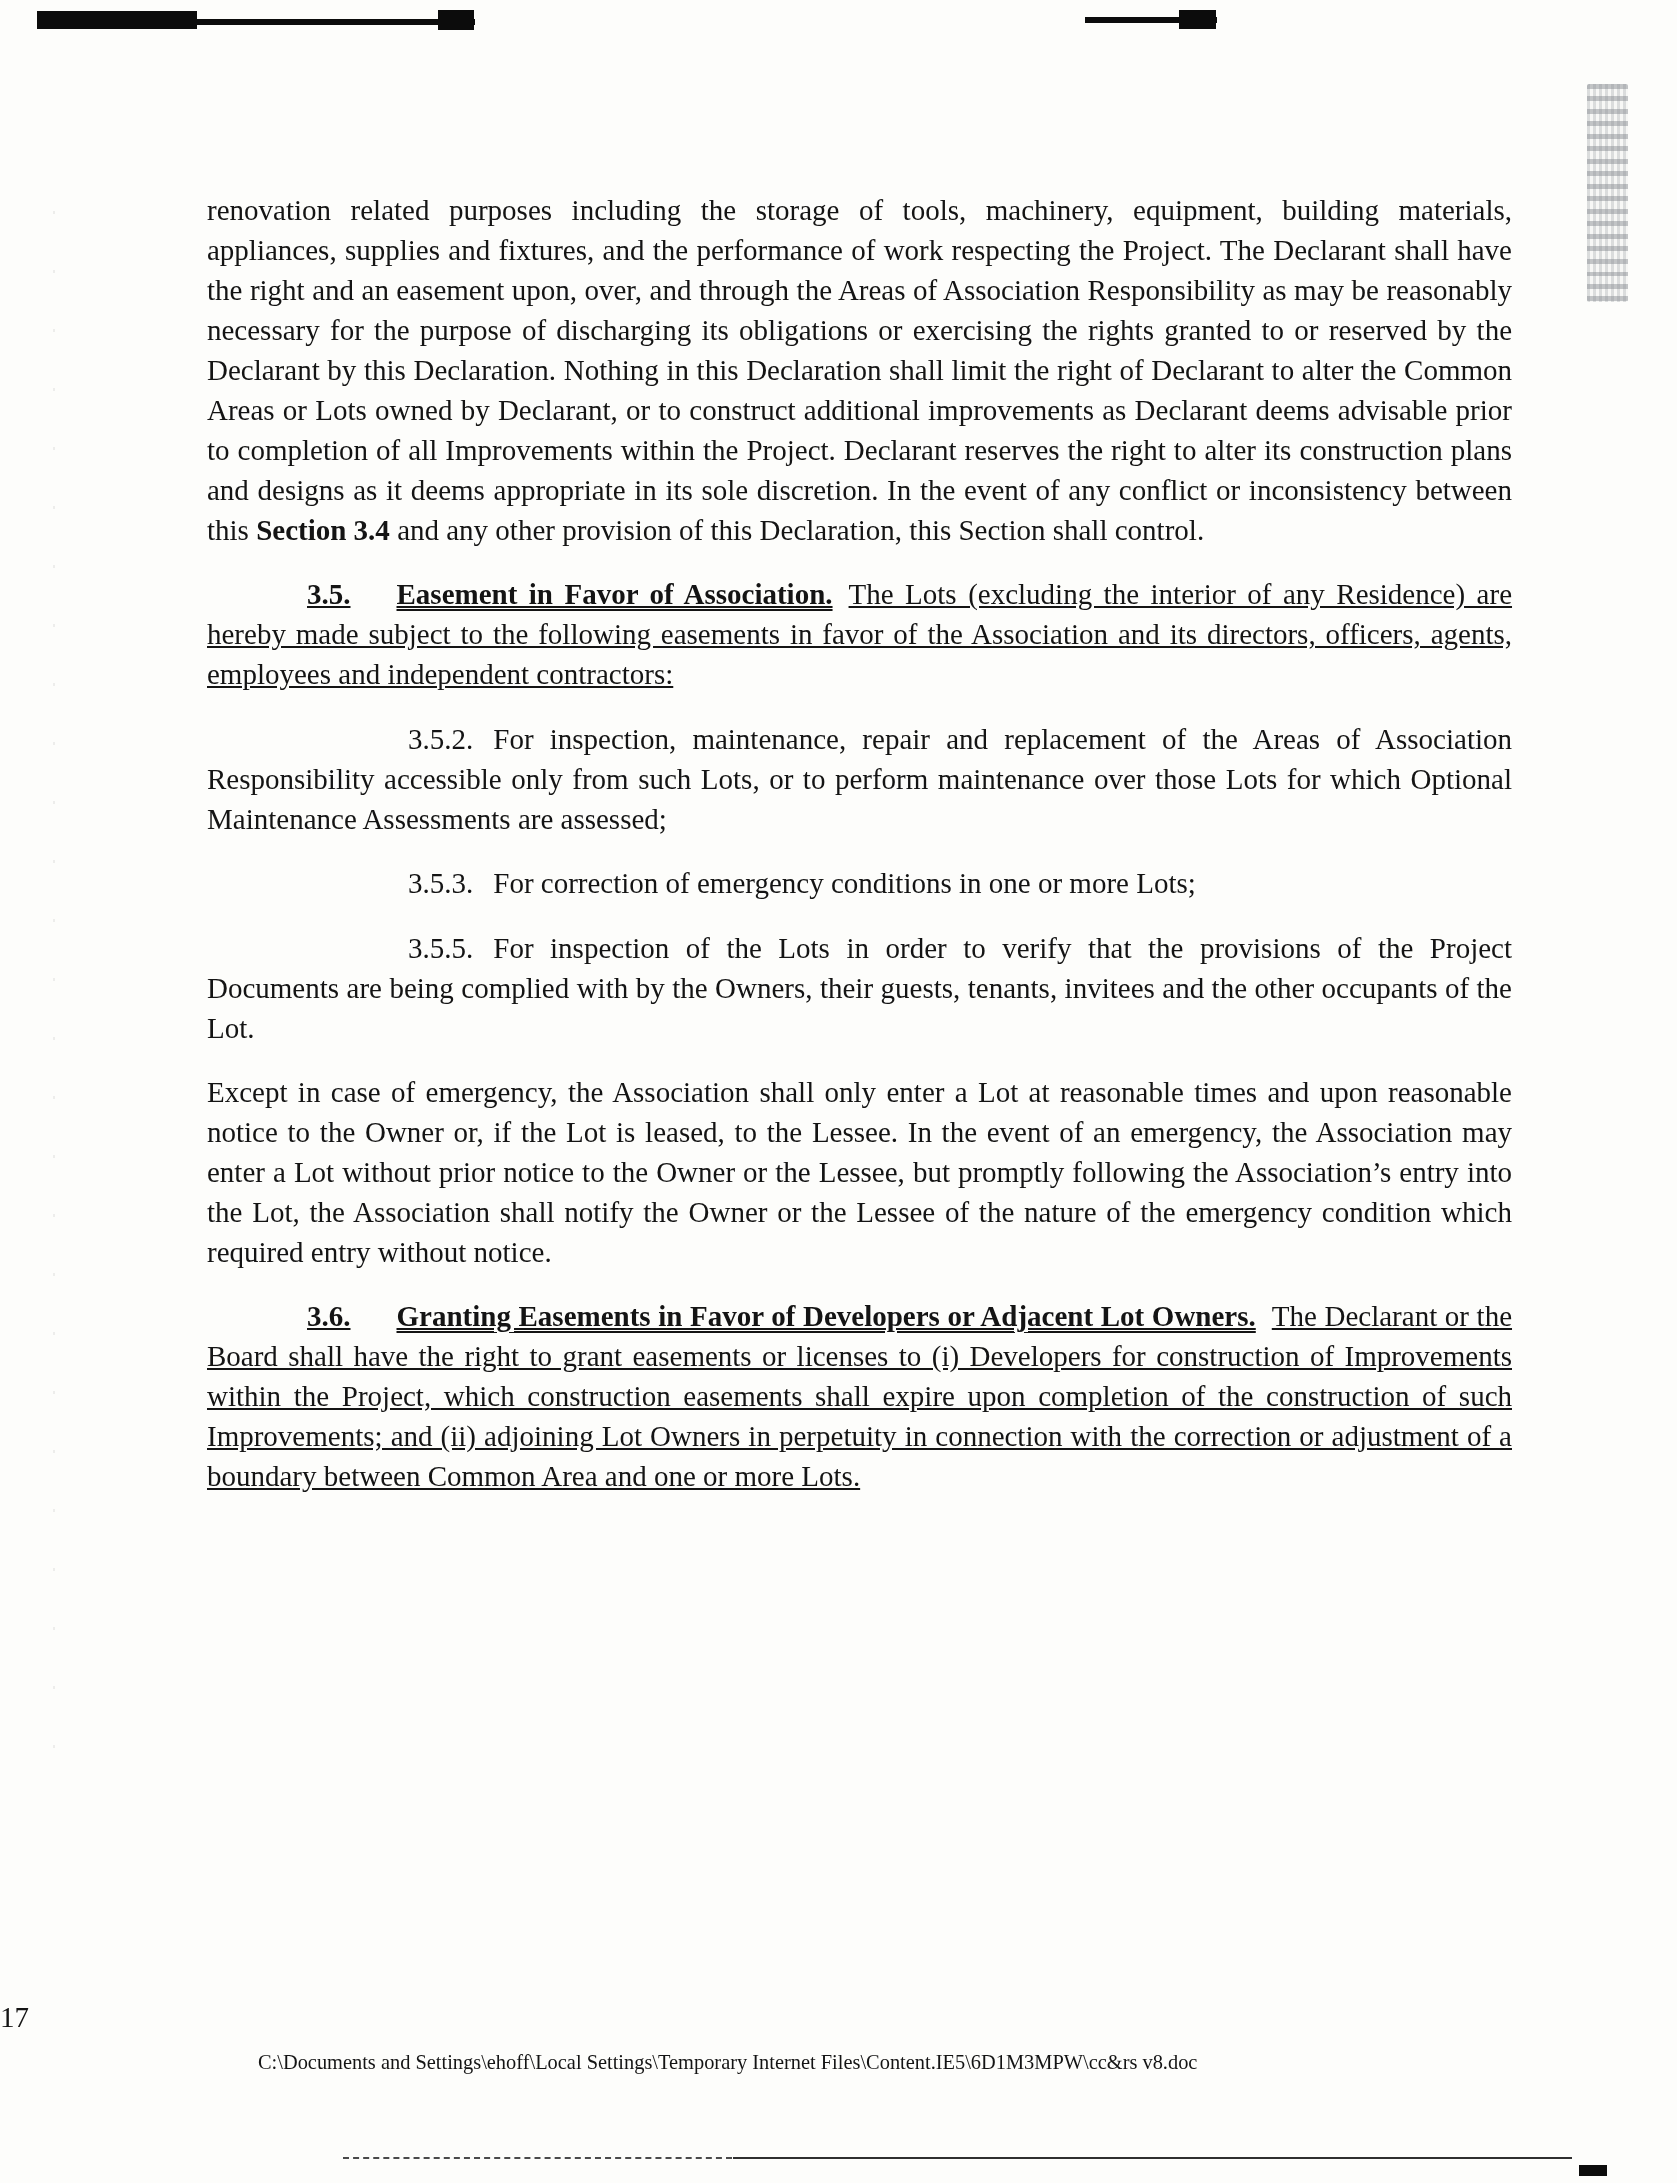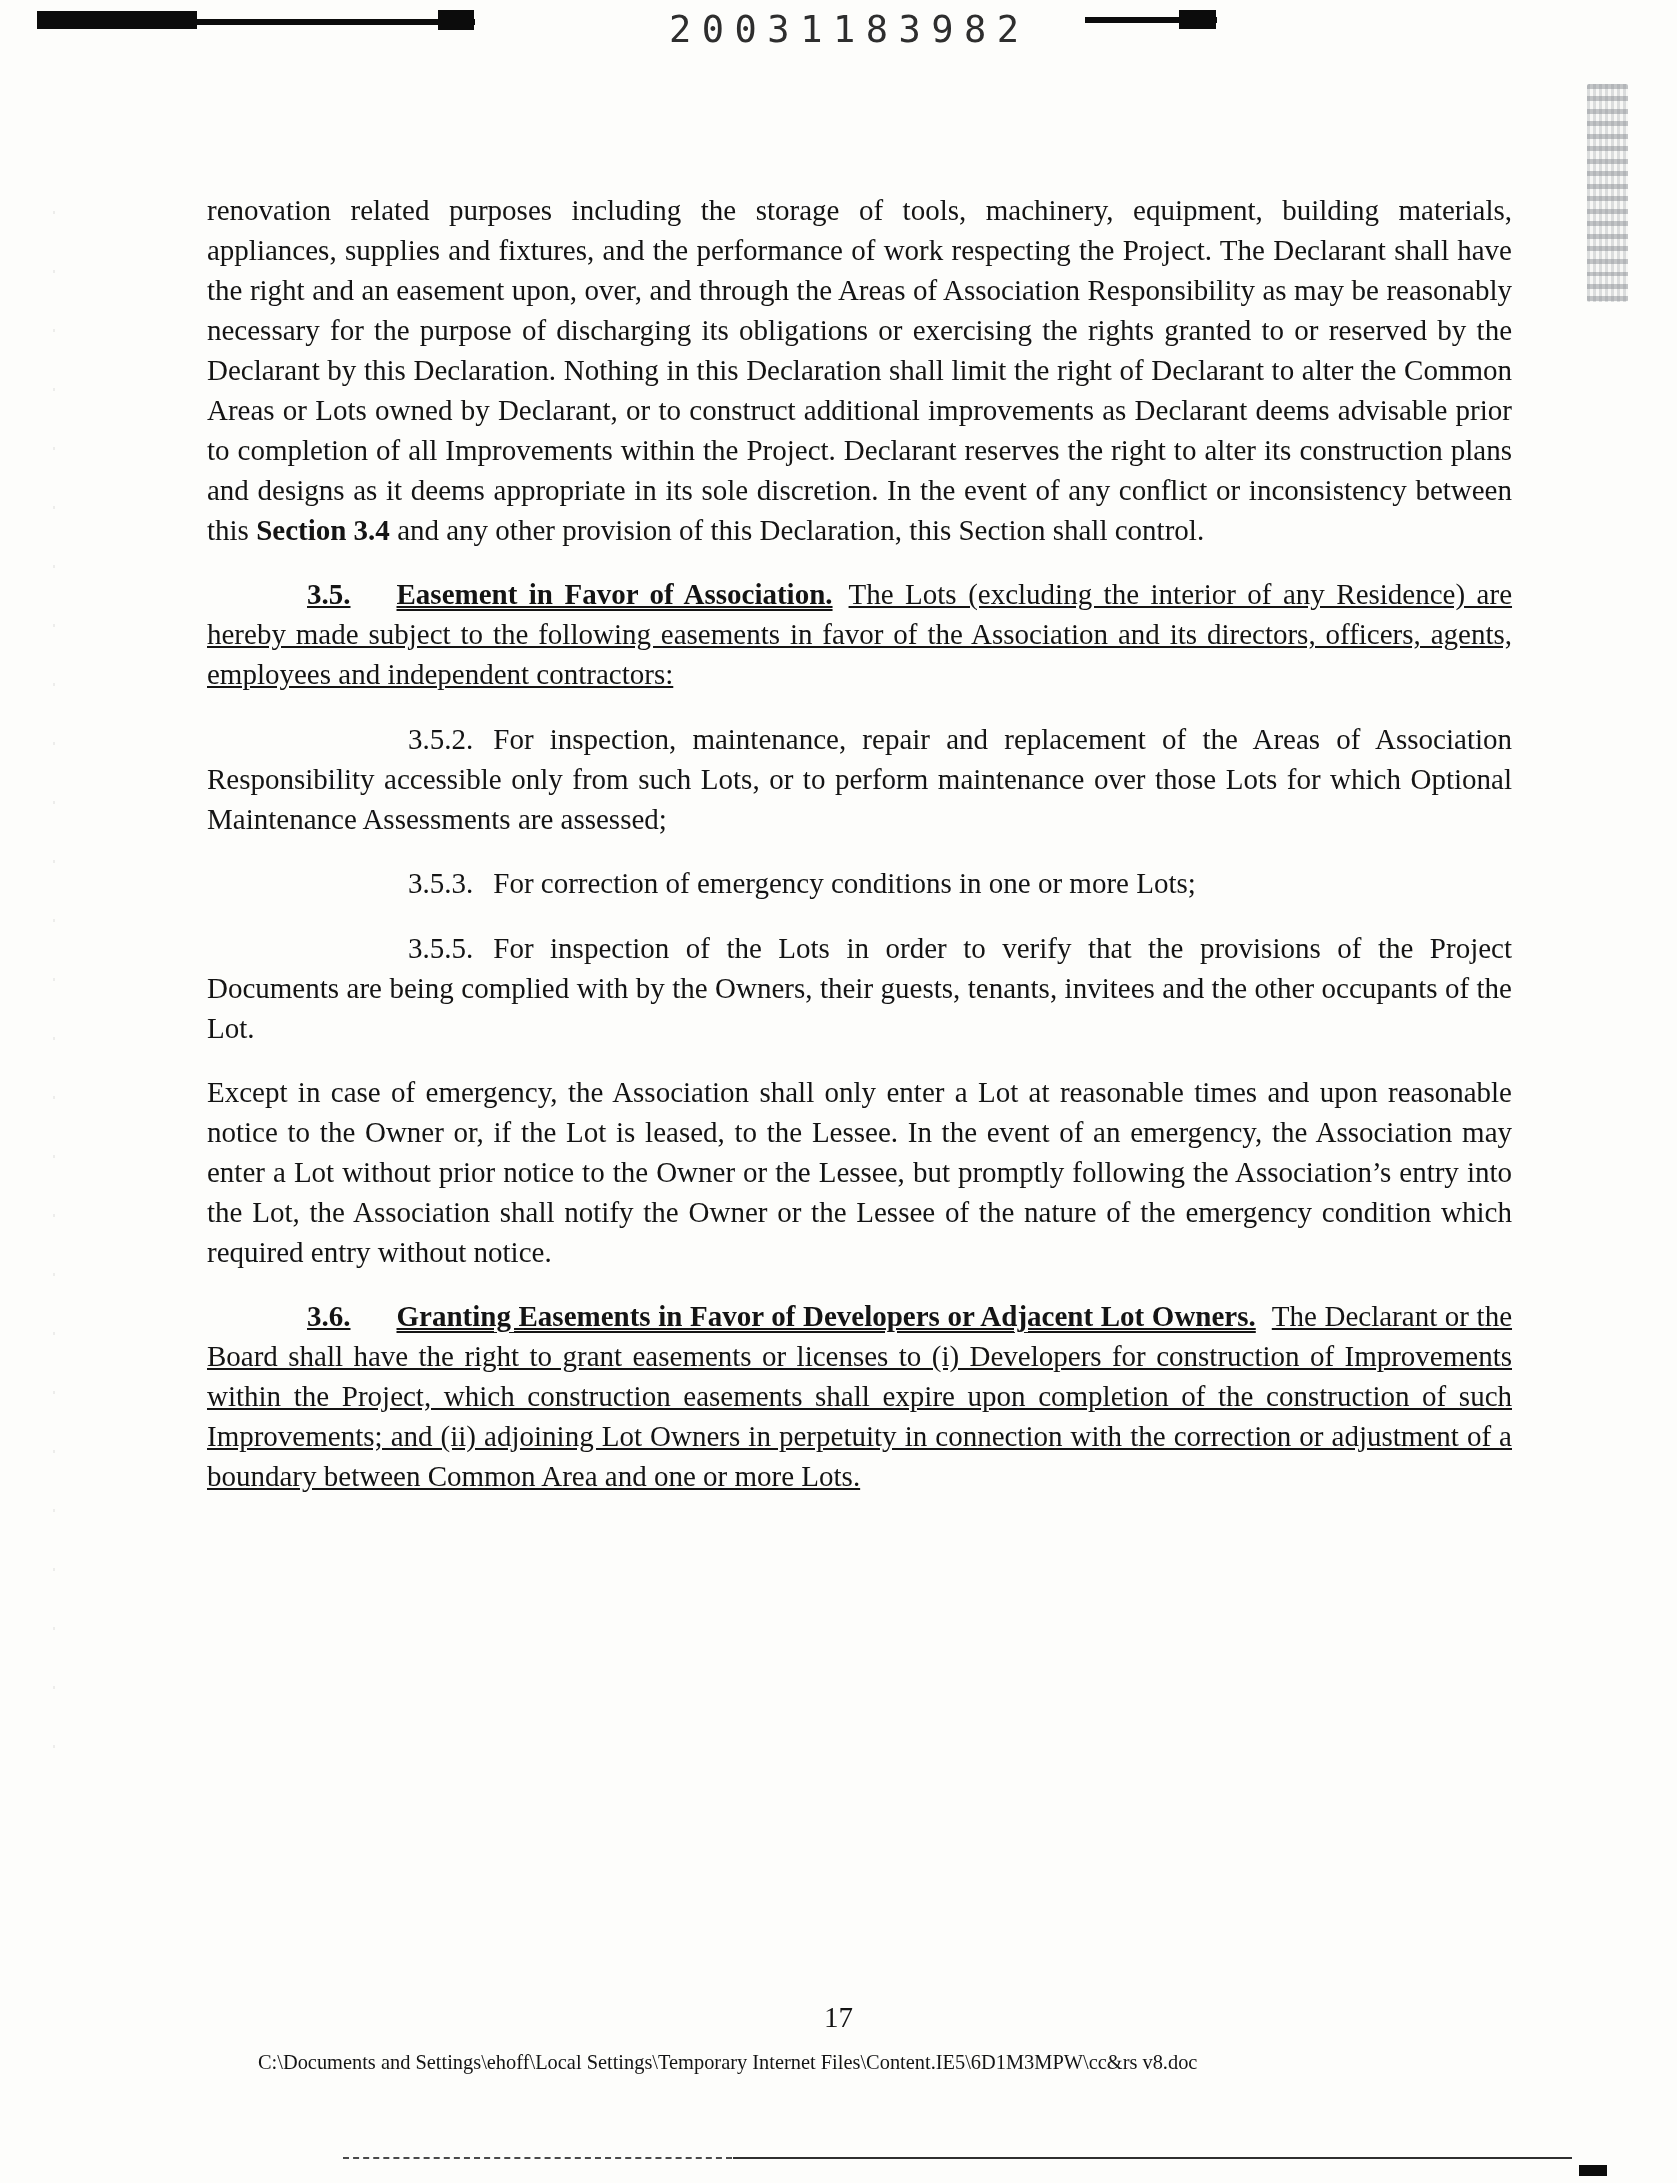--- a/index.html
+++ b/index.html
@@ -72,21 +72,21 @@
     text-decoration-thickness: 2.3px;
     text-underline-offset: 4.6px;
   }
   .tab  { display: inline-block; width: 46px; }
   .gap  { display: inline-block; width: 20px; }
   .gap2 { display: inline-block; width: 16px; }
   .page-number {
     position: absolute;
     top: 2001px;
     left: 0; width: 100%;
-    text-align: center;
+    text-align: left;
     font-size: 29px;
     color: #141414;
   }
   .footer-path {
     position: absolute;
     top: 2051px;
     left: 210px;
     font-size: 20.4px;
     color: #141414;
     white-space: nowrap;
@@ -102,21 +102,20 @@
   <div class="artifact art-top-left-line"></div>
   <div class="artifact art-top-left-blob"></div>
   <div class="artifact art-top-right-line"></div>
   <div class="artifact art-top-right-blob"></div>
   <div class="art-bottom-dashed"></div>
   <div class="art-bottom-solid"></div>
   <div class="artifact art-bottom-right"></div>
   <div class="stamp-fragment"></div>
   <div class="edge-noise"></div>
 
-  <div class="stamp-number">20031183982</div>
 
   <div class="content">
 
     <p class="para"><span>renovation related purposes including the storage of tools, machinery, equipment, building materials, appliances, supplies and fixtures, and the performance of work respecting the Project.  The Declarant shall have the right and an easement upon, over, and through the Areas of Association Responsibility as may be reasonably necessary for the purpose of discharging its obligations or exercising the rights granted to or reserved by the Declarant by this Declaration.  Nothing in this Declaration shall limit the right of Declarant to alter the Common Areas or Lots owned by Declarant, or to construct additional improvements as Declarant deems advisable prior to completion of all Improvements within the Project.  Declarant reserves the right to alter its construction plans and designs as it deems appropriate in its sole discretion.  In the event of any conflict or inconsistency between this </span><span class="b">Section 3.4</span><span> and any other provision of this Declaration, this Section shall control.</span></p>
 
     <p class="para ind1"><span class="b">3.5.</span><span class="tab"></span><span class="b u">Easement in Favor of Association.</span><span class="gap2"></span><span>The Lots (excluding the interior of any Residence) are hereby made subject to the following easements in favor of the Association and its directors, officers, agents, employees and independent contractors:</span></p>
 
 
     <p class="para ind2"><span>3.5.2.</span><span class="gap"></span><span>For inspection, maintenance, repair and replacement of the Areas of Association Responsibility accessible only from such Lots, or to perform maintenance over those Lots for which Optional Maintenance Assessments are assessed;</span></p>
 

